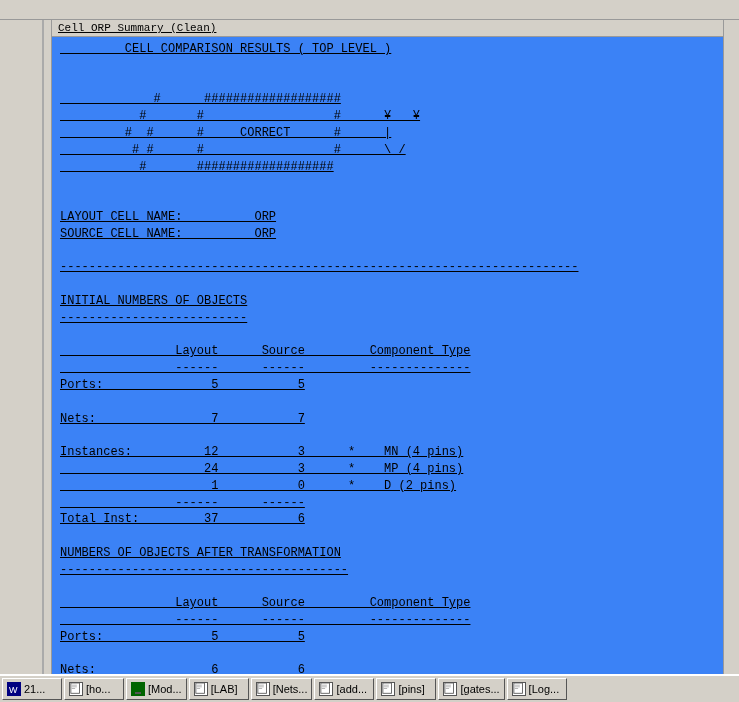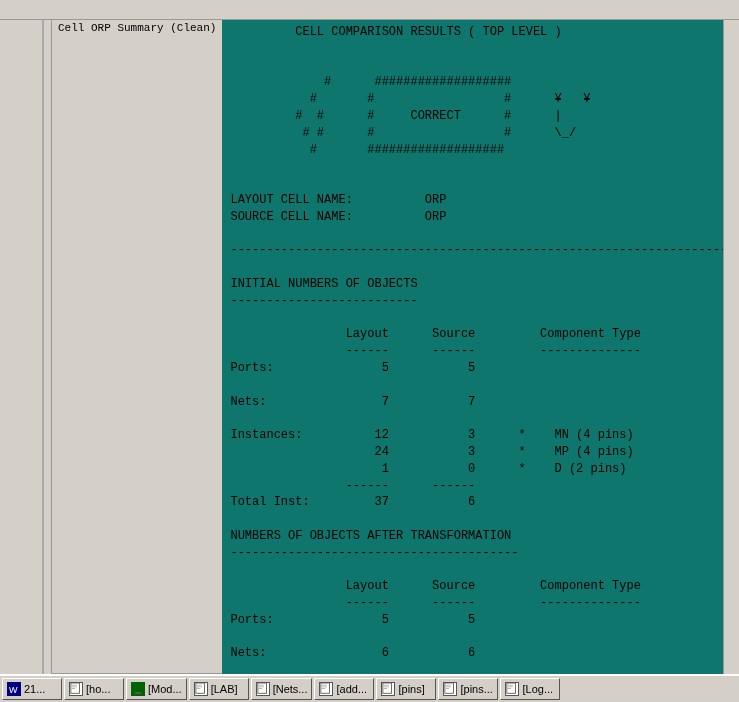--- a/index.html
+++ b/index.html
@@ -34,24 +34,25 @@
     .left-sidebar-line {
       position: absolute;
       left: 42px;
       top: 0;
       width: 2px;
       height: 100%;
       background: #aaa;
     }
     .content-panel {
       flex: 1;
-      background: #0f766e;
+      background: #3b82f6;
       overflow: hidden;
       display: flex;
-      flex-direction: row;
+      flex-direction: column;
+      text-decoration: underline;
     }
     .panel-title {
       background: #d4d0c8;
       border-bottom: 1px solid #999;
       padding: 2px 6px;
       font-size: 11px;
       color: #000;
       flex-shrink: 0;
     }
     .text-content {
@@ -252,21 +253,21 @@
     </div>
     <div class="taskbar-btn">
       <div class="taskbar-btn-icon doc">
         <svg width="14" height="14" viewBox="0 0 14 14">
           <rect x="1" y="0" width="10" height="12" fill="white" stroke="#555" stroke-width="1"></rect>
           <rect x="2" y="2" width="6" height="1" fill="#aaa"></rect>
           <rect x="2" y="4" width="6" height="1" fill="#aaa"></rect>
           <rect x="2" y="6" width="4" height="1" fill="#aaa"></rect>
         </svg>
       </div>
-      <span>[pins...</span>
+      <span>[gates...</span>
     </div>
     <div class="taskbar-btn">
       <div class="taskbar-btn-icon doc">
         <svg width="14" height="14" viewBox="0 0 14 14">
           <rect x="1" y="0" width="10" height="12" fill="white" stroke="#555" stroke-width="1"></rect>
           <rect x="2" y="2" width="6" height="1" fill="#aaa"></rect>
           <rect x="2" y="4" width="6" height="1" fill="#aaa"></rect>
           <rect x="2" y="6" width="4" height="1" fill="#aaa"></rect>
         </svg>
       </div>

